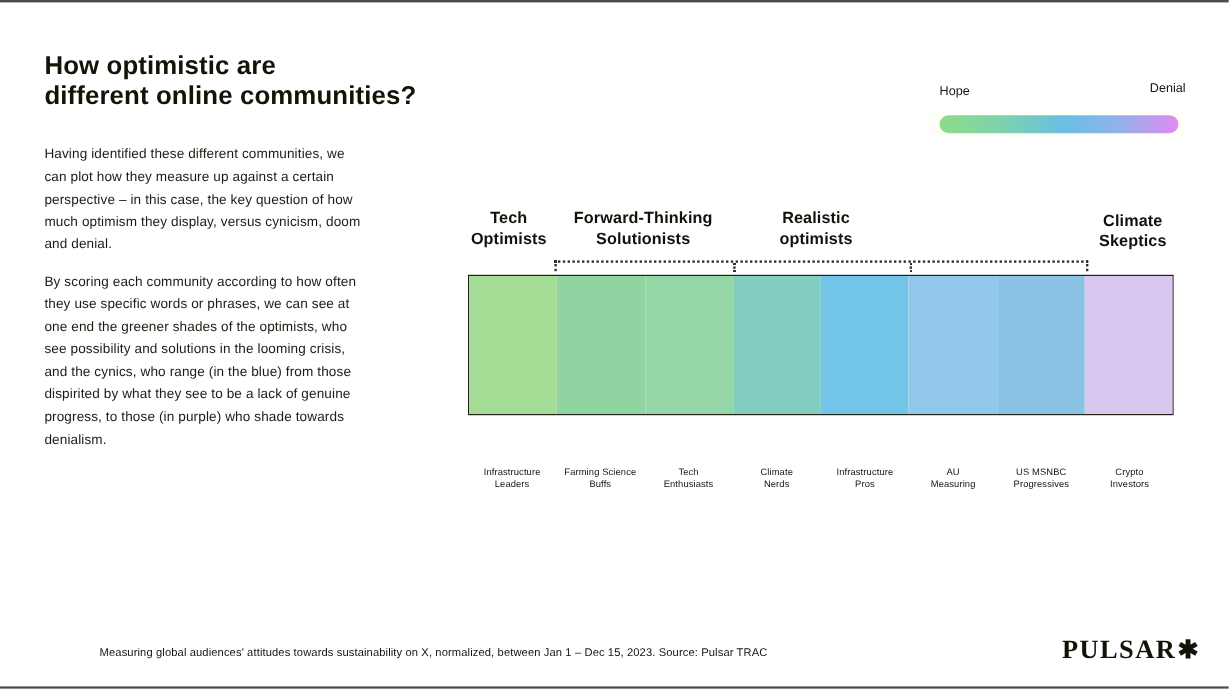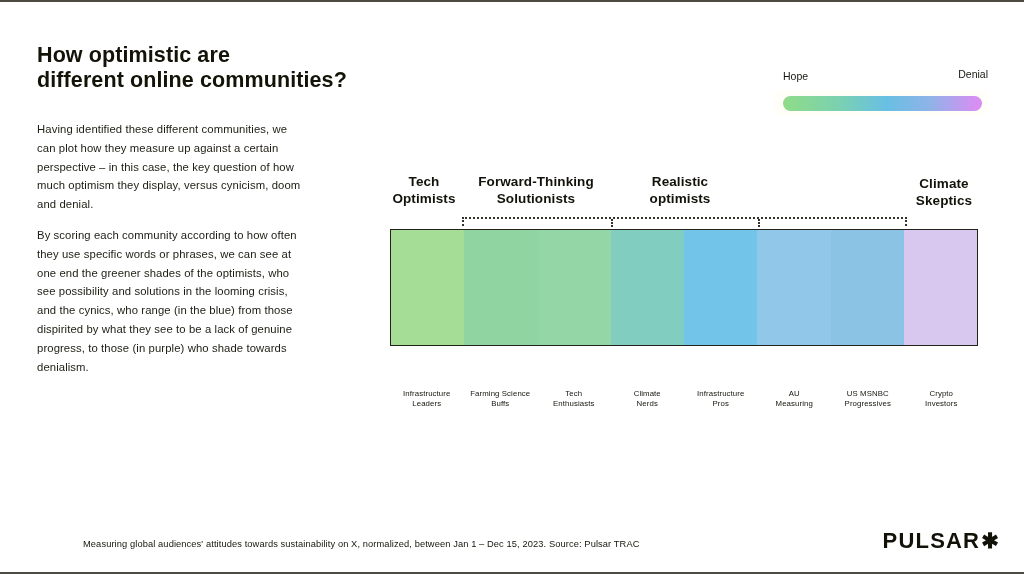--- a/index.html
+++ b/index.html
@@ -81,21 +81,21 @@
     line-height:9.6px; color:#15140c; white-space:pre-line; letter-spacing:0.1px;
   }
 
   
   .source-note{
     position:absolute; left:37px; top:539px; font-size:9.3px; font-weight:400;
     color:#16150c; letter-spacing:0.1px;padding-left:46px;
   }
   .logo{
     position:absolute; right:24px; top:528px; font-size:22px; font-weight:700;
-    letter-spacing:1.2px; color:#131208; display:flex; align-items:center;
+    letter-spacing:1.2px; color:#131208; display:flex; align-items:center;font-family:Liberation Serif, serif;
   }
   .logo-mark{font-size:21px; margin-left:1px; font-weight:700;}
 </style>
 </head>
 <body>
 
 <div id="slide" style="background: #ffffff;">
   <div class="edge-line edge-top"></div>
 
   <h1 class="title">How optimistic are

